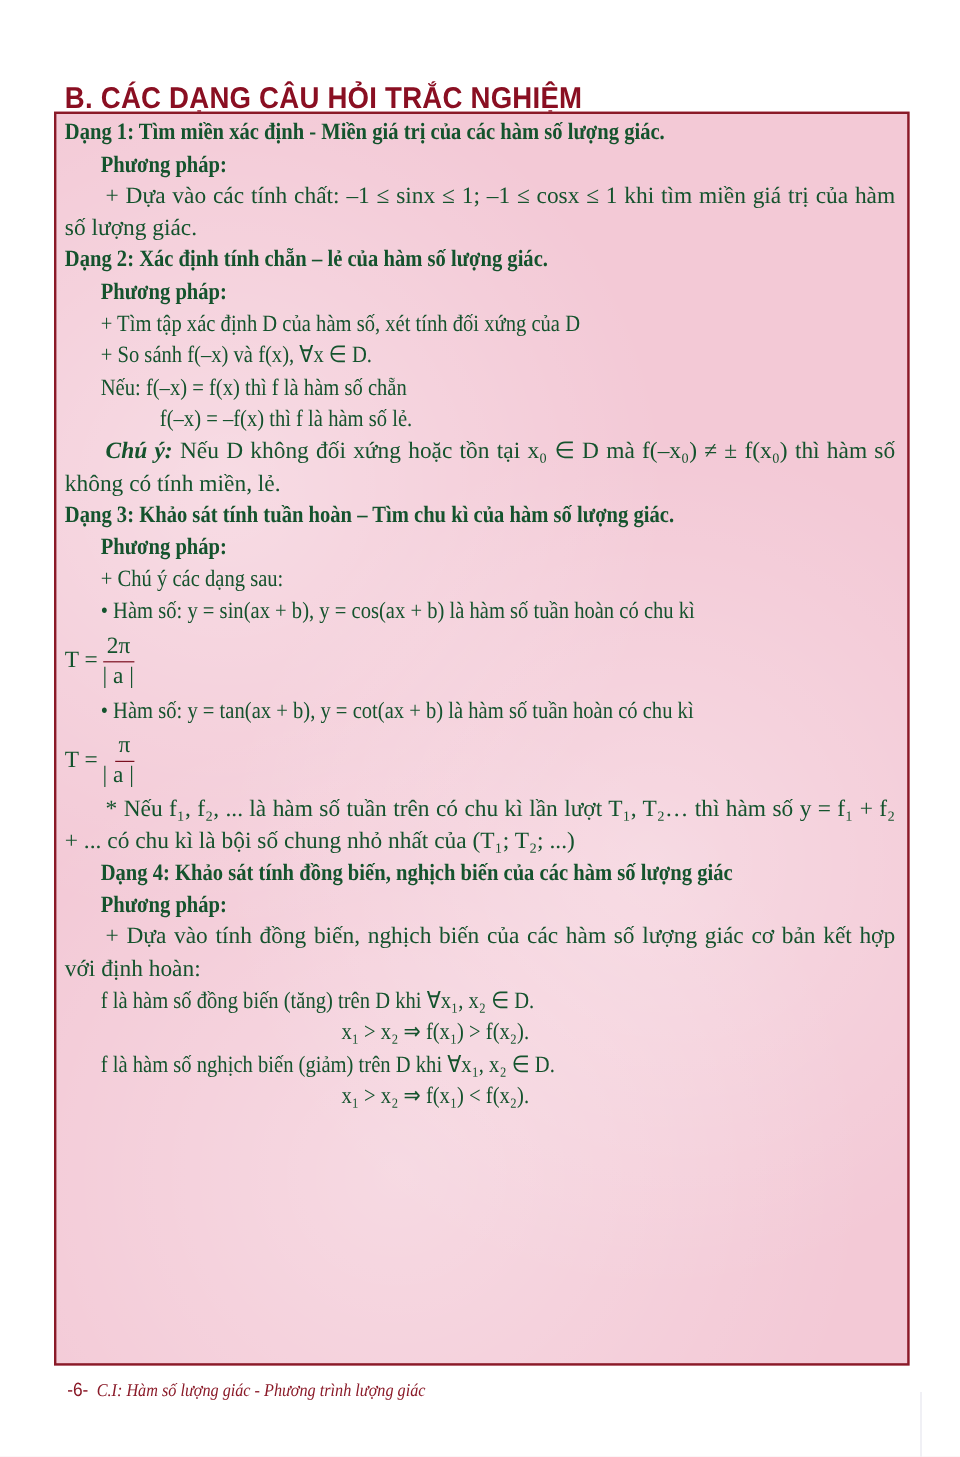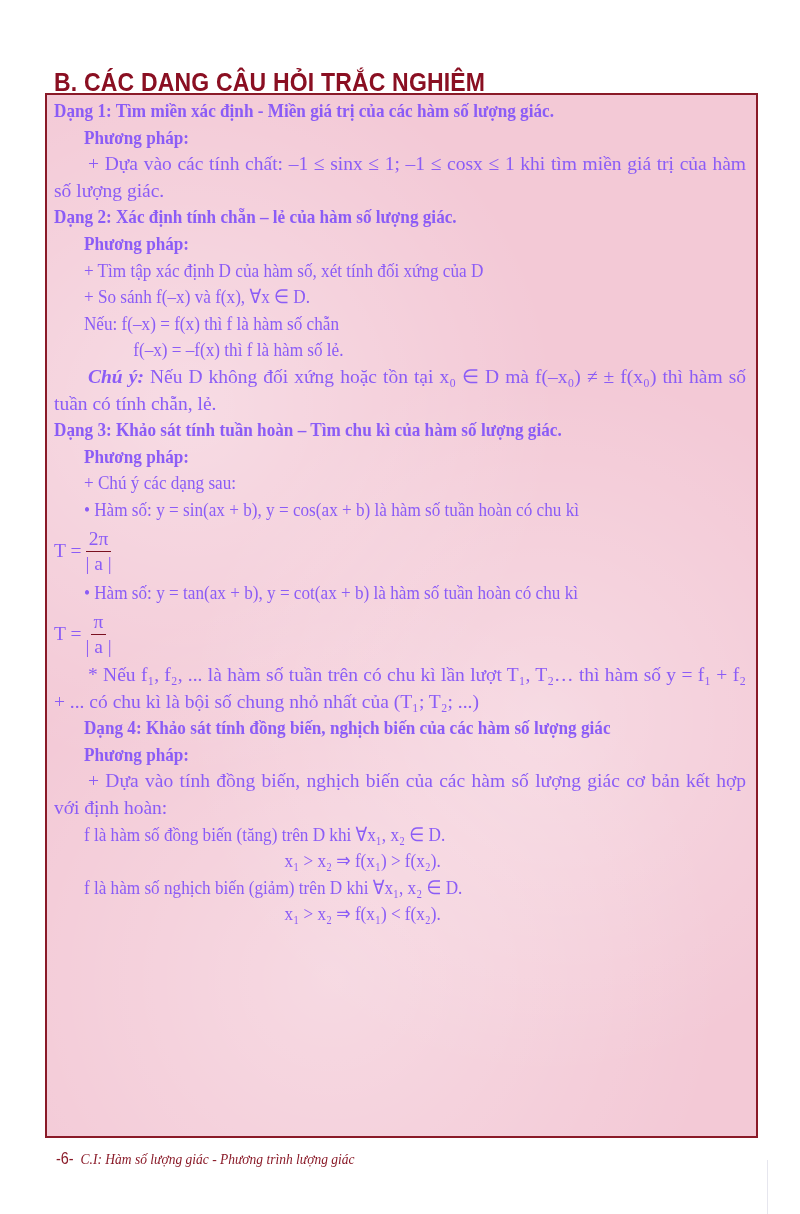--- a/index.html
+++ b/index.html
@@ -17,29 +17,29 @@
     border:2px solid #8a1a28; box-sizing:border-box;
     background:#f3c9d6;
     background-image:
       radial-gradient(circle at 20% 30%, rgba(255,255,255,0.35) 0, rgba(255,255,255,0) 40%),
       radial-gradient(circle at 70% 60%, rgba(255,255,255,0.3) 0, rgba(255,255,255,0) 45%),
       radial-gradient(circle at 40% 85%, rgba(255,255,255,0.3) 0, rgba(255,255,255,0) 40%);
   }
   .box { width:713px; height:1045px; }
   .content {
     position:absolute; left:54px; top:98px; width:692px;
-    font-size:19.5px; line-height:26.6px; color:#8b5cf6;
+    font-size:19.5px; line-height:26.6px; color:#14532d;
   }
   .line { white-space:nowrap; transform:scaleX(0.88); transform-origin:left; }
   .just { white-space:normal; text-align:justify; }
   .b { font-weight:bold; }
   .ind { padding-left:34px; }
   .ind2 { padding-left:90px; }
   .center { padding-left:262px; }
-  .frac { display:inline-flex; flex-direction:column; align-items:center; vertical-align:middle; margin-left:4px; }
+  .frac { display:inline-flex; flex-direction:column; align-items:flex-end; vertical-align:middle; margin-left:4px; }
   .frac .num { border-bottom:1.5px solid #7a1020; padding:0 3px; line-height:24px; }
   .frac .den { line-height:24px; }
   .fracline { display:flex; align-items:center; height:56px; }
   .footer {
     position:absolute; left:56px; top:1150px; font-style:italic; font-size:15px; color:#8a1a28;
     transform:scaleX(0.9); transform-origin:left;
   }
   .footer .pg { font-style:normal; font-family:"Liberation Sans", sans-serif; font-size:16px; margin-right:4px; }
   .rightline { position:absolute; left:767px; top:1160px; width:1px; height:54px; background:#e6e6ee; }
 </style>
@@ -54,21 +54,21 @@
   <div class="line b">Dạng 1: Tìm miền xác định - Miền giá trị của các hàm số lượng giác.</div>
   <div class="line b ind">Phương pháp:</div>
   <div class="just" style="text-indent:34px">+ Dựa vào các tính chất: –1 ≤ sinx ≤ 1; –1 ≤ cosx ≤ 1 khi tìm miền giá trị của hàm số lượng giác.</div>
 
   <div class="line b">Dạng 2: Xác định tính chẵn – lẻ của hàm số lượng giác.</div>
   <div class="line b ind">Phương pháp:</div>
   <div class="line ind">+ Tìm tập xác định D của hàm số, xét tính đối xứng của D</div>
   <div class="line ind">+ So sánh f(–x) và f(x), ∀x ∈ D.</div>
   <div class="line ind">Nếu:  f(–x) = f(x) thì f là hàm số chẵn</div>
   <div class="line ind2">f(–x) = –f(x) thì f là hàm số lẻ.</div>
-  <div class="just" style="text-indent:34px"><i class="b">Chú ý:</i><span> Nếu D không đối xứng hoặc tồn tại x₀ ∈ D mà f(–x₀) ≠ ± f(x₀) thì hàm số tuần có tính chẵn, lẻ.</span></div>
+  <div class="just" style="text-indent:34px"><i class="b">Chú ý:</i><span> Nếu D không đối xứng hoặc tồn tại x₀ ∈ D mà f(–x₀) ≠ ± f(x₀) thì hàm số không có tính miền, lẻ.</span></div>
 
   <div class="line b">Dạng 3: Khảo sát tính tuần hoàn – Tìm chu kì của hàm số lượng giác.</div>
   <div class="line b ind">Phương pháp:</div>
   <div class="line ind">+ Chú ý các dạng sau:</div>
   <div class="line ind">• Hàm số: y = sin(ax + b), y = cos(ax + b) là hàm số tuần hoàn có chu kì</div>
   <div class="fracline">
     <span>T =</span>
     <span class="frac">
       <span class="num">2π</span>
       <span class="den">| a |</span>

